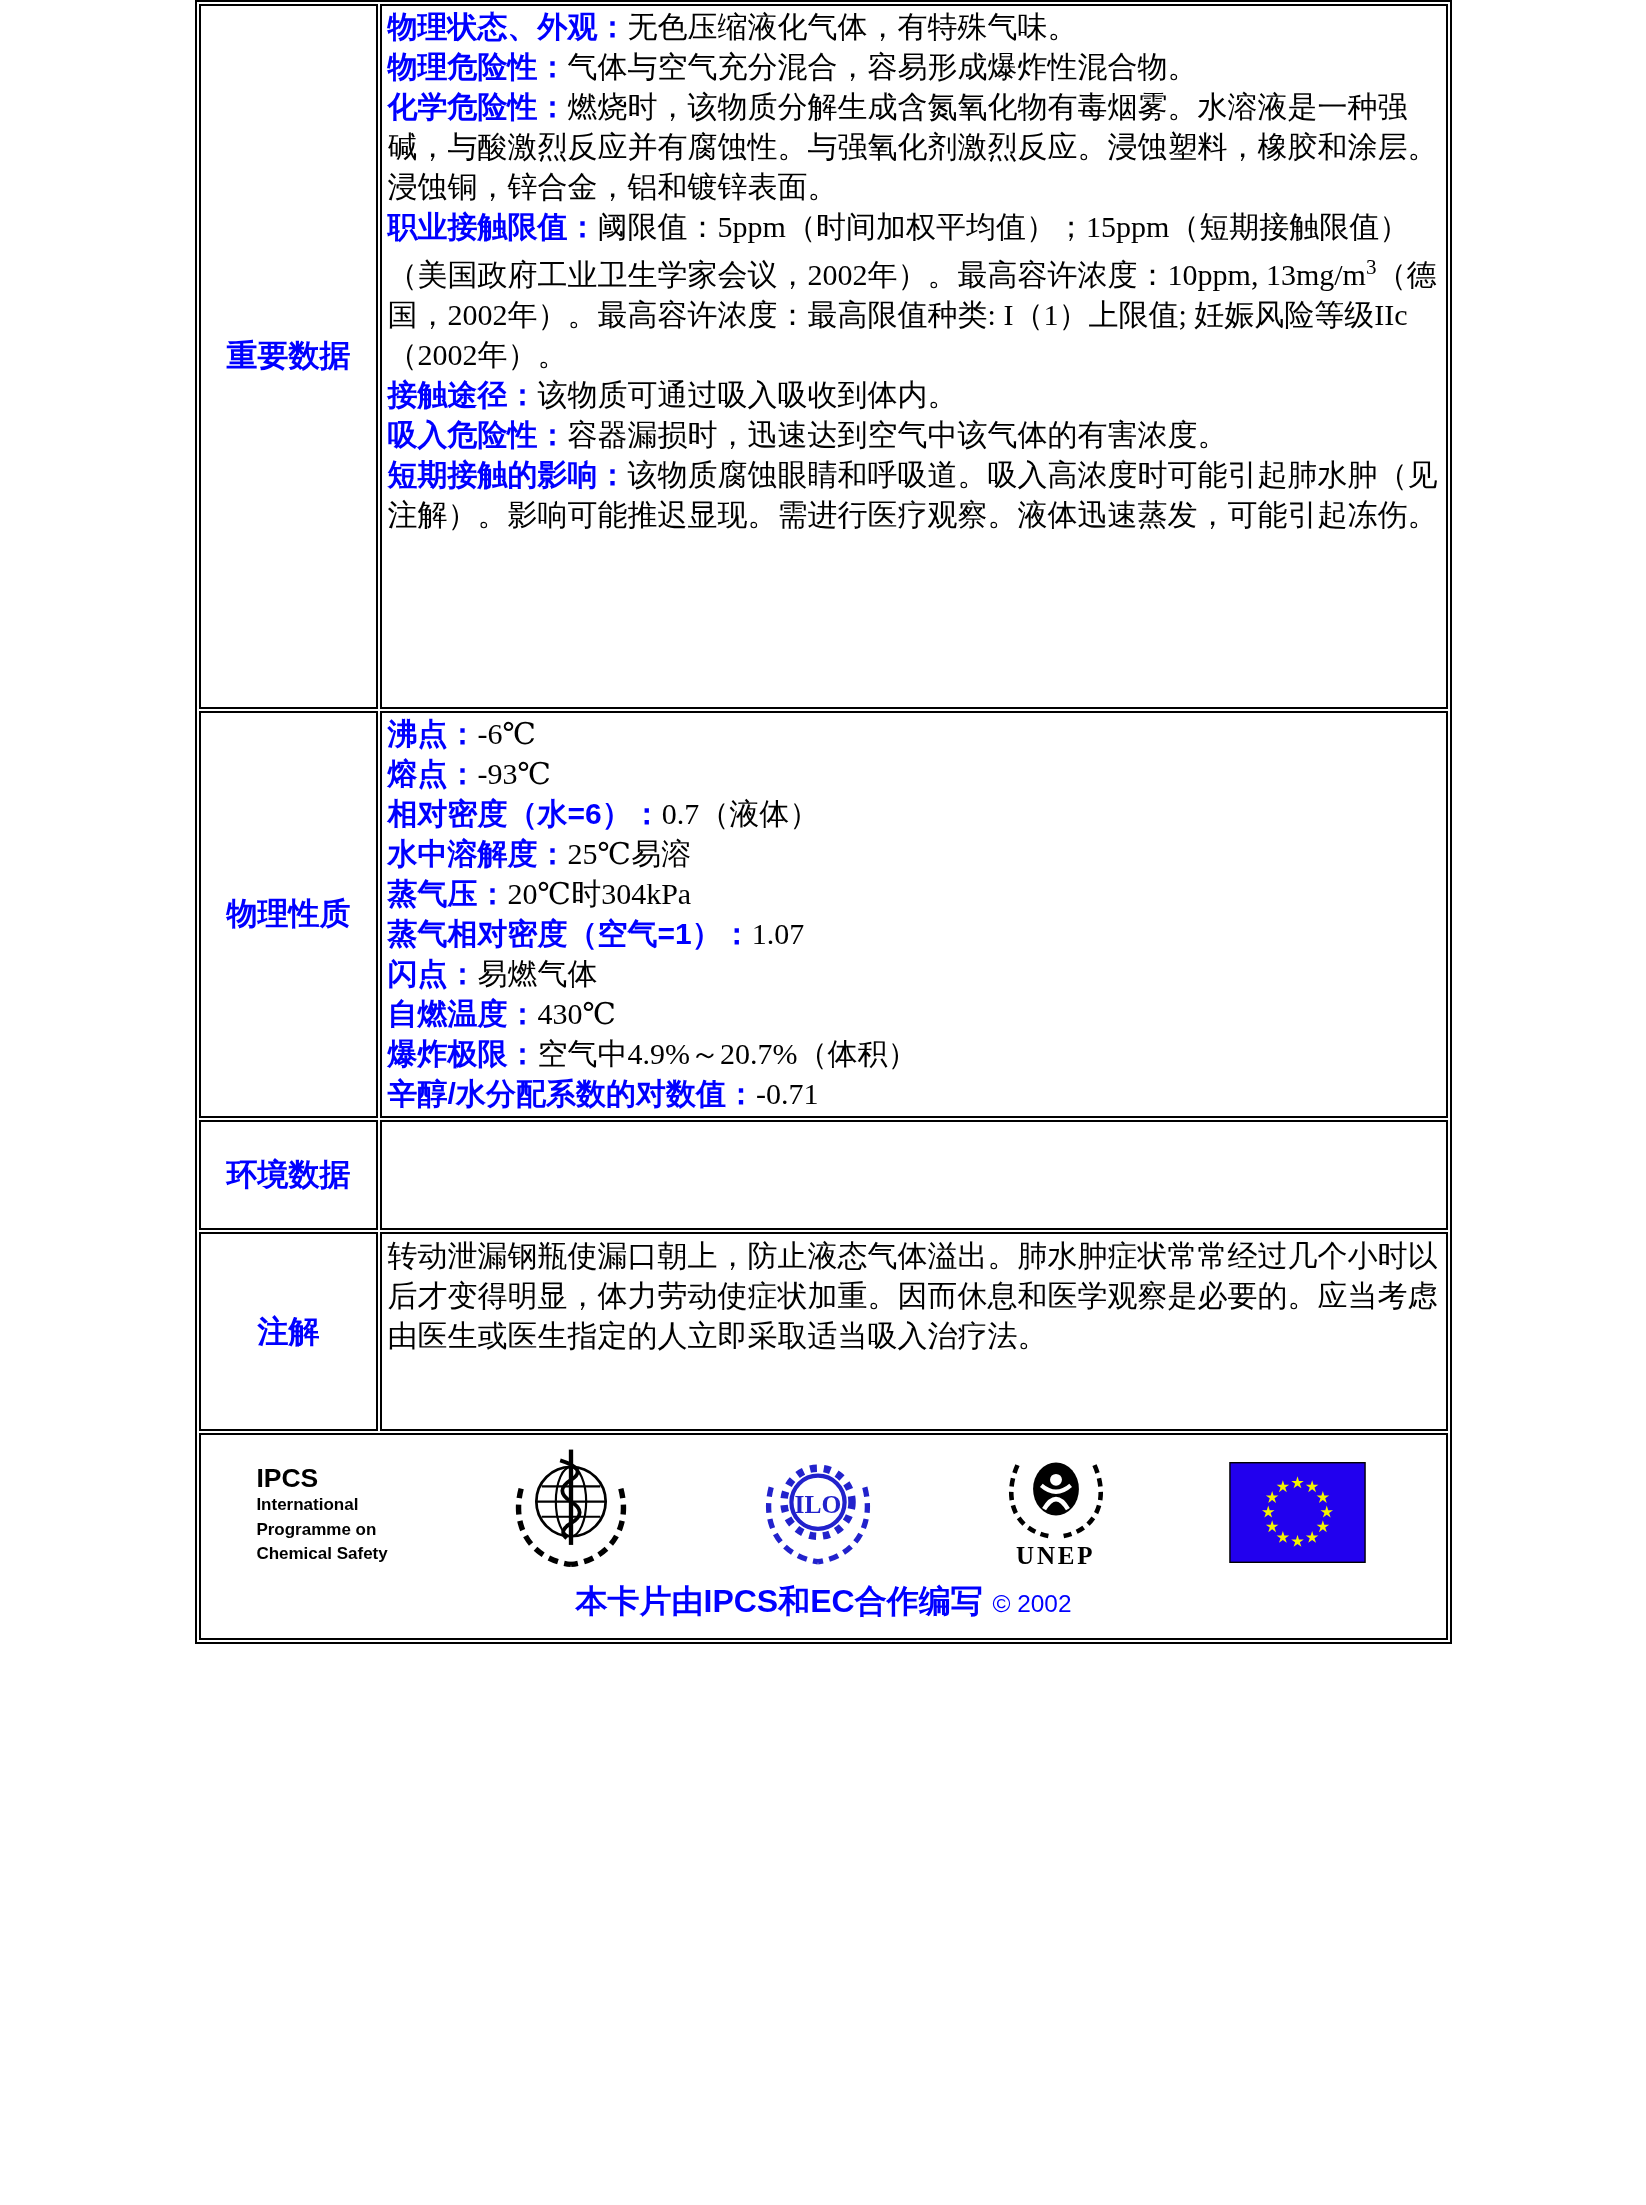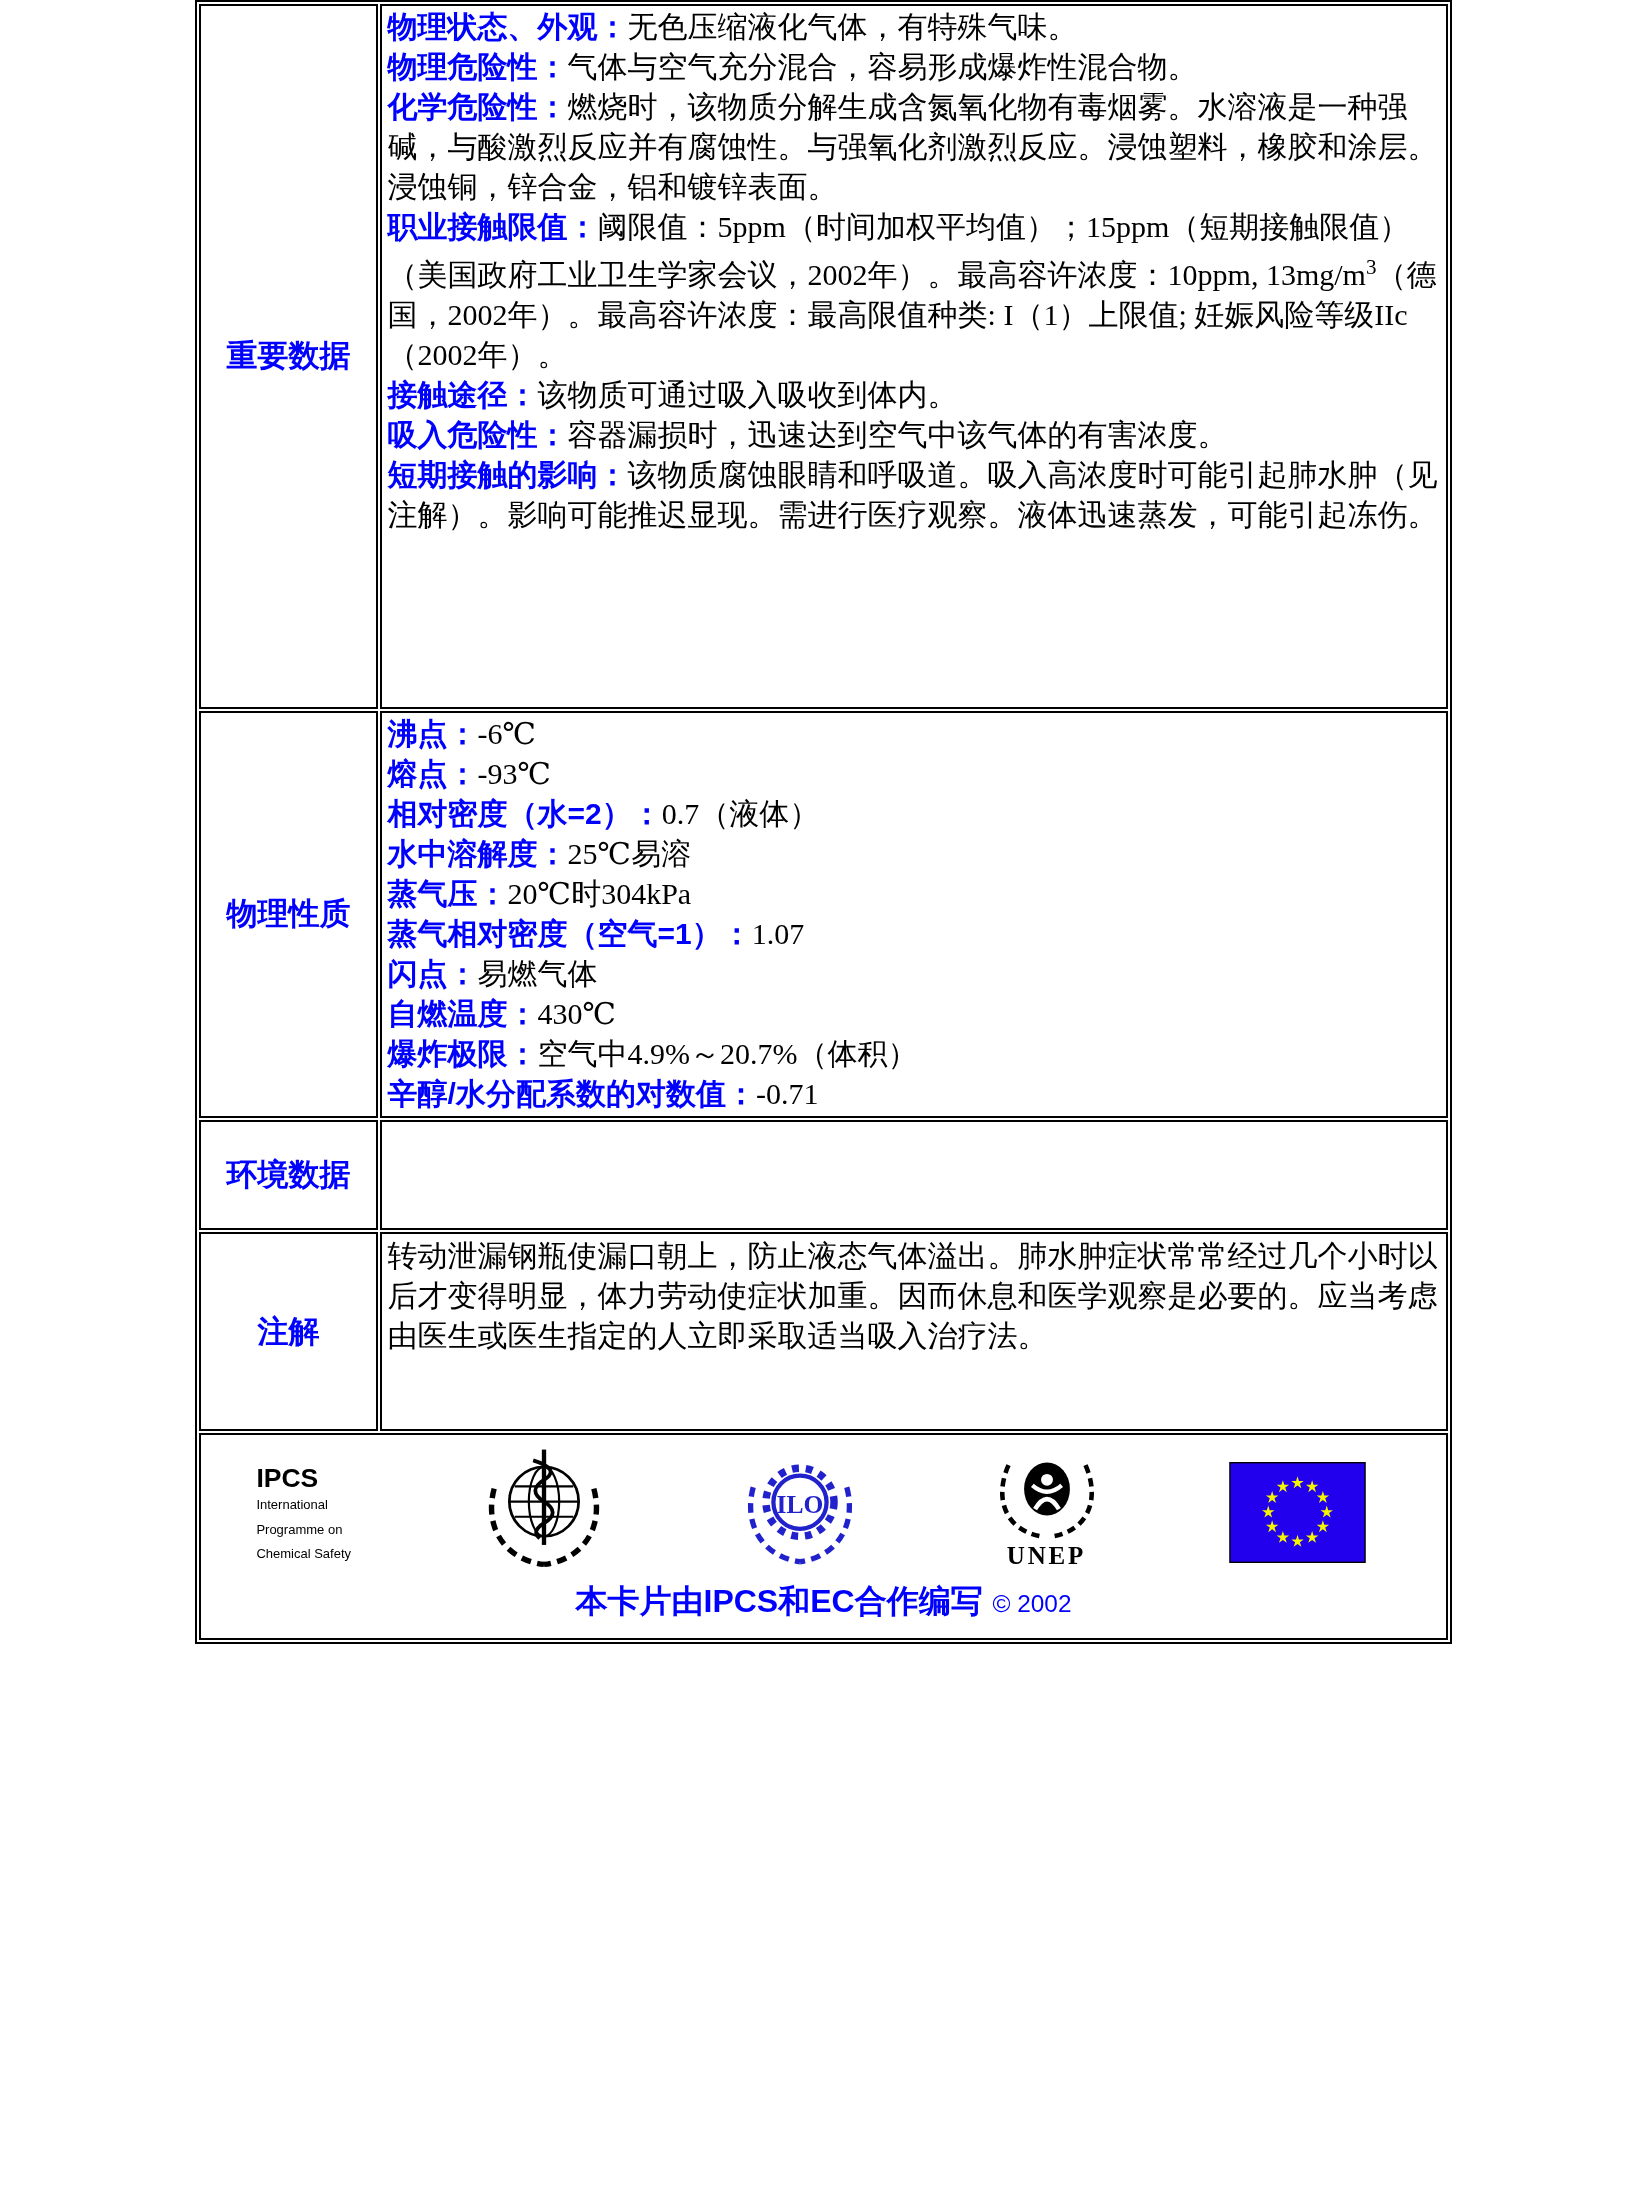--- a/index.html
+++ b/index.html
@@ -75,21 +75,21 @@
   }
   .logos-row {
     display: flex;
     align-items: flex-start;
     justify-content: space-between;
     padding: 0 80px 0 8.4px;
     margin-left: 47px;
   }
   .ipcs-block { margin-top: 22px; font-family: "Liberation Sans", "DejaVu Sans", sans-serif; }
   .ipcs-title { font-weight: bold; font-size: 26.5px; line-height: 29px; }
-  .ipcs-sub   { font-size: 13px; line-height: 24.4px; }
+  .ipcs-sub   { font-size: 17px; line-height: 24.4px; font-weight: bold; }
   .logo-who  { margin-top: 2.8px; }
   .logo-ilo  { margin-top: 7px; }
   .unep-block { margin-top: 2.8px; text-align: center; }
   .unep-label {
     font-family: "Liberation Serif", "DejaVu Serif", serif;
     font-weight: bold;
     font-size: 25px;
     letter-spacing: 2.8px;
     line-height: 25px;
     margin-top: -2.8px;
@@ -132,21 +132,21 @@
         <p class="para"><span class="blue-label">吸入危险性：</span><span>容器漏损时，迅速达到空气中该气体的有害浓度。</span></p>
         <p class="para"><span class="blue-label">短期接触的影响：</span><span>该物质腐蚀眼睛和呼吸道。吸入高浓度时可能引起肺水肿（见注解）。影响可能推迟显现。需进行医疗观察。液体迅速蒸发，可能引起冻伤。</span></p>
       </td>
     </tr>
 
     <tr>
       <td class="side-cell h-physical">物理性质</td>
       <td class="content-cell h-physical">
         <p class="para"><span class="blue-label">沸点：</span><span>-6℃</span></p>
         <p class="para"><span class="blue-label">熔点：</span><span>-93℃</span></p>
-        <p class="para"><span class="blue-label">相对密度（水=2）：</span><span>0.7（液体）</span></p>
+        <p class="para"><span class="blue-label">相对密度（水=6）：</span><span>0.7（液体）</span></p>
         <p class="para"><span class="blue-label">水中溶解度：</span><span>25℃易溶</span></p>
         <p class="para"><span class="blue-label">蒸气压：</span><span>20℃时304kPa</span></p>
         <p class="para"><span class="blue-label">蒸气相对密度（空气=1）：</span><span>1.07</span></p>
         <p class="para"><span class="blue-label">闪点：</span><span>易燃气体</span></p>
         <p class="para"><span class="blue-label">自燃温度：</span><span>430℃</span></p>
         <p class="para"><span class="blue-label">爆炸极限：</span><span>空气中4.9%～20.7%（体积）</span></p>
         <p class="para"><span class="blue-label">辛醇/水分配系数的对数值：</span><span>-0.71</span></p>
       </td>
     </tr>
 

